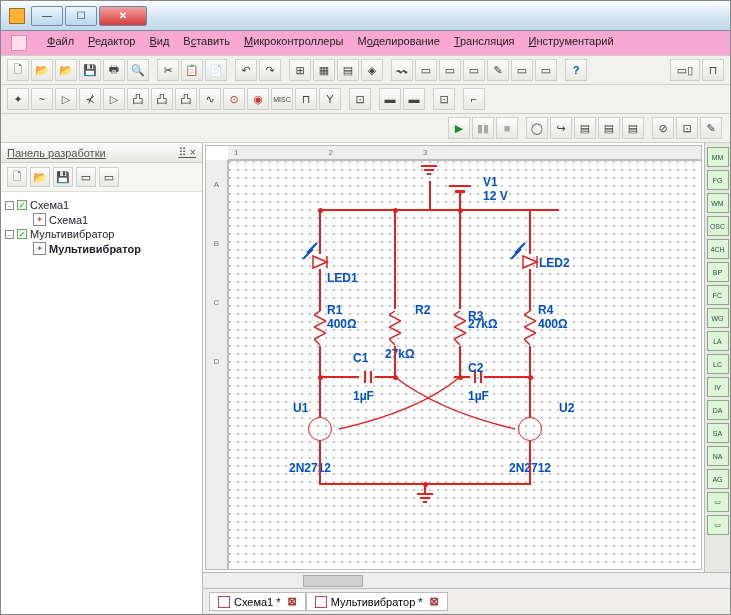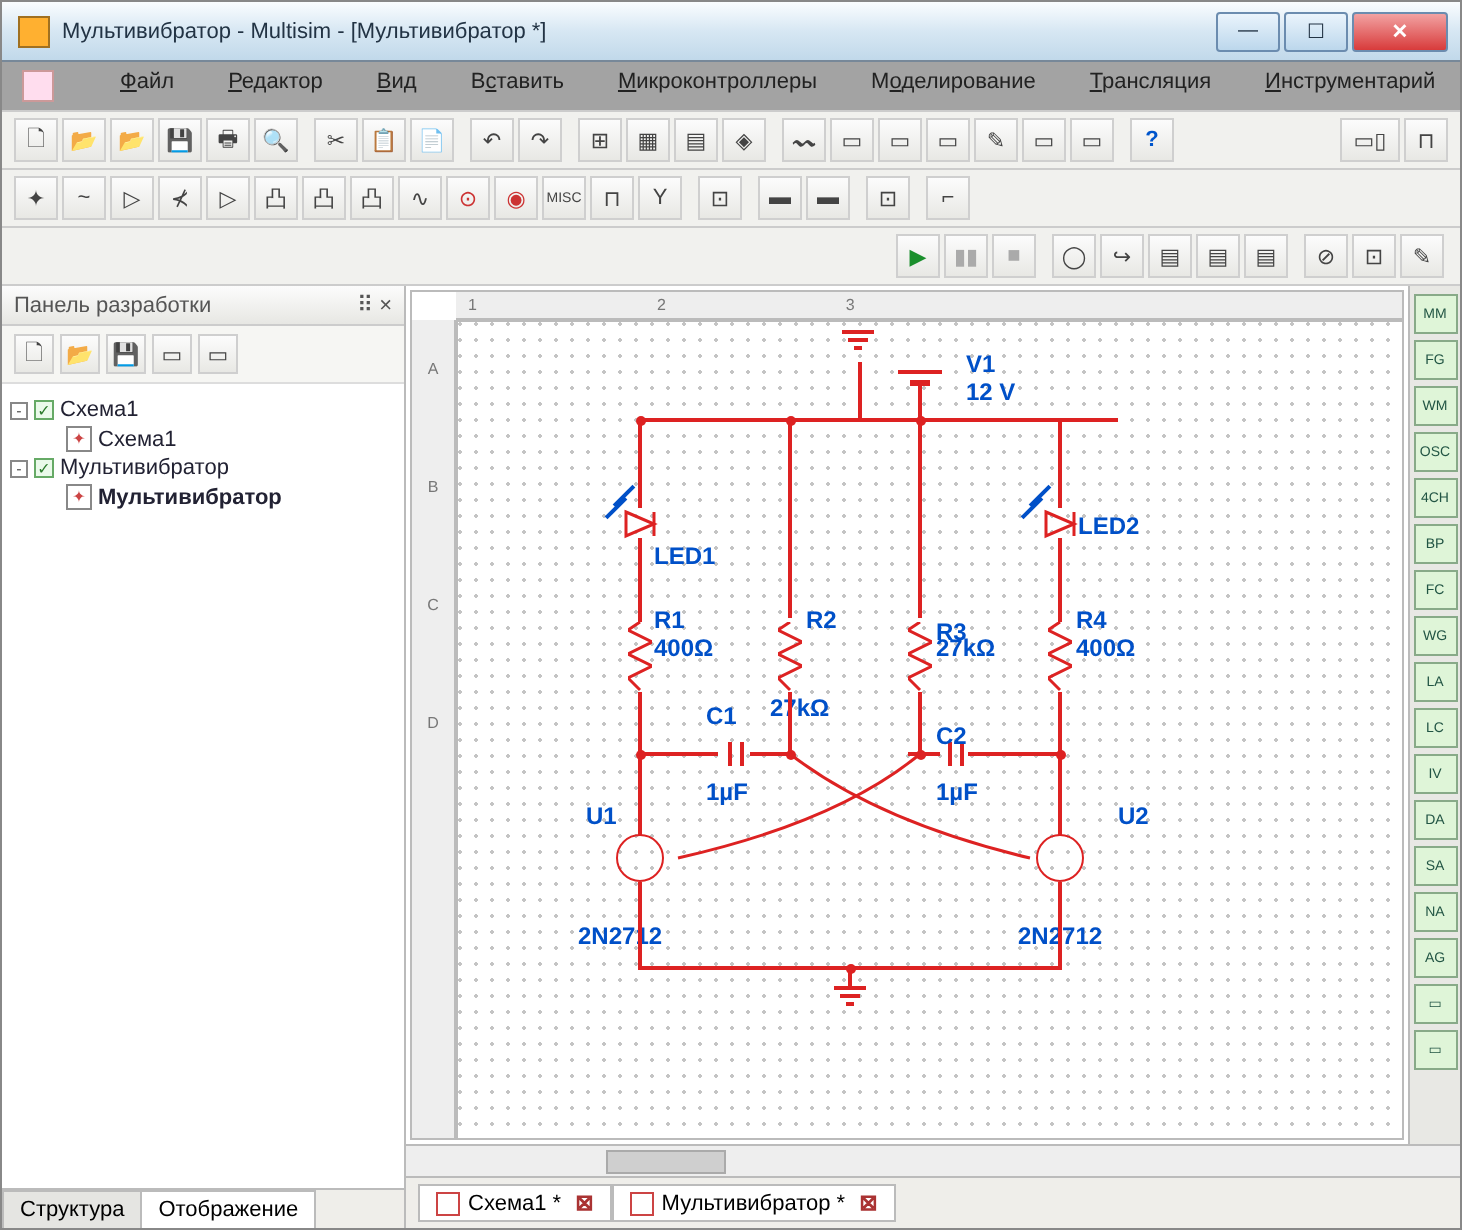--- a/index.html
+++ b/index.html
@@ -4,33 +4,33 @@
 <style>
 * { margin: 0; padding: 0; box-sizing: border-box; }
 body { font-family: Tahoma, Arial, sans-serif; font-size: 11px; background: #f0f0f0; overflow: hidden; width: 731px; height: 615px; }
 .window { width: 731px; height: 615px; background: #fff; border: 1px solid #888; display: flex; flex-direction: column; }
 .titlebar { height: 30px; background: linear-gradient(#fafdff, #d7e7f3 50%, #c1d9ea); display: flex; align-items: center; padding: 0 6px 0 8px; border-bottom: 1px solid #789; }
 .title-icon { width: 16px; height: 16px; background: #ffb030; border: 1px solid #a07020; margin-right: 6px; }
 .title-text { flex: 1; color: #234; }
 .winbtns { display: flex; gap: 2px; }
 .winbtn { width: 32px; height: 20px; border: 1px solid #6b8caf; background: linear-gradient(#eaf4fc,#bcd7ec); display:flex;align-items:center;justify-content:center;font-size:10px;color:#234;border-radius:2px; }
 .winbtn.close { width: 48px; background: linear-gradient(#f2a2a2,#d83b3b); color:#fff; font-weight:bold; }
-.menubar, .submenu { display: flex; gap: 27px; padding: 4px 10px; background: #a3a3a3; border-bottom: 1px solid #ccc; }
+.menubar, .submenu { display: flex; gap: 14px; padding: 4px 10px; background: #f9a8d4; border-bottom: 1px solid #ccc; }
 .menubar .m, .submenu .m { color: #222; }
 .menubar .m u, .submenu .m u { text-decoration: underline; }
 .doc-close { margin-left:auto; display:flex; gap:2px; }
 .doc-close .db { width:16px;height:14px;border:1px solid #aaa;background:#eee;font-size:9px;display:flex;align-items:center;justify-content:center; }
 .toolbar { display:flex; gap:2px; padding:3px 6px; background:#f1f1ee; border-bottom:1px solid #ccc; flex-wrap: wrap; align-items:center; }
 .tbtn { width:22px; height:22px; border:1px solid #cfcfcf; background:linear-gradient(#fcfcfc,#e8e8e4); display:flex; align-items:center; justify-content:center; font-size:11px; color:#444; }
 .sep { width:4px; }
 .simbar { display:flex; justify-content:flex-end; padding:3px 8px; background:#f1f1ee; border-bottom:1px solid #ccc; gap:2px; }
 .simbar .tbtn.play { color:#1a8f2c; }
 .main { flex:1; display:flex; min-height:0; }
 .left { width:202px; border-right:1px solid #bbb; display:flex; flex-direction:column; background:#efeeea; }
-.panel-title { padding:3px 6px; font-size:11px; color:#555; background:linear-gradient(#fcfcfc,#e7e7e3); border-bottom:1px solid #ccc; display:flex;align-items:center; }
+.panel-title { padding:3px 6px; font-size:11px; color:#555; background:linear-gradient(#fcfcfc,#e7e7e3); border-bottom:1px solid #ccc; display:flex;align-items:center;text-decoration:underline; }
 .panel-title .gripper { margin-left:auto; }
 .panel-tools { padding:4px 6px; display:flex; gap:3px; background:#f6f6f3; border-bottom:1px solid #ddd; }
 .tree { flex:1; padding:6px 4px; background:#fff; font-size:11px; color:#223; overflow:auto; }
 .tree .row { padding:1px 0; display:flex; align-items:center; gap:3px; } .tree .ind2 { padding-left:28px; }
 .tog { width:9px; height:9px; border:1px solid #888; font-size:8px; line-height:7px; text-align:center; color:#555; background:#fff; }
 .chk { width:10px;height:10px;border:1px solid #6a6;background:#eafaea;font-size:8px;color:#2a7a2a;text-align:center;line-height:9px; }
 .ficon { width:13px;height:13px;background:#fff;border:1px solid #888;font-size:8px;text-align:center;line-height:11px;color:#c44; }
 .bold { font-weight:bold; }
 .bottom-tabs { display:flex; border-top:1px solid #bbb; background:#efeeea; }
 .btab { padding:3px 8px; border:1px solid #bbb; border-bottom:none; background:#fff; font-size:11px; margin-right:-1px; }
@@ -63,21 +63,20 @@
 .sidebar-icons .si { width:22px; height:20px; border:1px solid #8a8; background:#dff5d8; font-size:7px; display:flex; align-items:center; justify-content:center; color:#254; }
 .scroll-h { height:16px; background:#eee; border-top:1px solid #bbb; display:flex;align-items:center; }
 .scroll-h .thumb { width:60px; height:12px; background:#cfcfcf; border:1px solid #aaa; margin-left:100px; }
 </style>
 </head>
 <body>
 
 <div class="window">
   <div class="titlebar">
     <div class="title-icon"></div>
-    <div class="title-text">Мультивибратор - Multisim - [Мультивибратор *]</div>
     <div class="winbtns">
       <div class="winbtn">—</div>
       <div class="winbtn">☐</div>
       <div class="winbtn close">✕</div>
     </div>
   </div>
 
   <div class="menubar">
     <div class="title-icon" style="background:#fde;border-color:#c99;"></div>
     <span class="m"><u>Ф</u>айл</span>
@@ -192,24 +191,20 @@
         <div class="row">
           <span class="tog">-</span>
           <span class="chk">✓</span>
           <span>Мультивибратор</span>
         </div>
         <div class="row ind2">
           <span class="ficon">✦</span>
           <span class="bold">Мультивибратор</span>
         </div>
       </div>
-      <div class="bottom-tabs">
-        <div class="btab inactive">Структура</div>
-        <div class="btab">Отображение</div>
-      </div>
     </div>
 
     <div class="right">
       <div class="canvas-wrap">
         <div class="canvas-area">
           <div class="ruler-h">
             <span>1</span>
               <span>2</span>
               <span>3</span>
           </div>
@@ -271,21 +266,21 @@
               <svg width="12" height="36">
                   <polyline points="6,0 0,4 12,10 0,16 12,22 0,28 6,34" fill="none" stroke="#d22" stroke-width="1.5"></polyline>
                 </svg></div>
             <div class="lbl" style="left:98px;top:142px">R1</div>
             <div class="lbl" style="left:98px;top:156px">400Ω</div>
 
             <div class="res-sym" style="left:160px;top:150px">
               <svg width="12" height="36">
                   <polyline points="6,0 0,4 12,10 0,16 12,22 0,28 6,34" fill="none" stroke="#d22" stroke-width="1.5"></polyline>
                 </svg></div>
-            <div class="lbl" style="left:174px;top:142px">R2</div>
+            <div class="lbl" style="left:186px;top:142px">R2</div>
             <div class="lbl" style="left:156px;top:186px">27kΩ</div>
 
             <div class="res-sym" style="left:225px;top:150px">
               <svg width="12" height="36">
                   <polyline points="6,0 0,4 12,10 0,16 12,22 0,28 6,34" fill="none" stroke="#d22" stroke-width="1.5"></polyline>
                 </svg></div>
             <div class="lbl" style="left:239px;top:148px">R3</div>
             <div class="lbl" style="left:239px;top:156px">27kΩ</div>
 
             <div class="res-sym" style="left:295px;top:150px">

